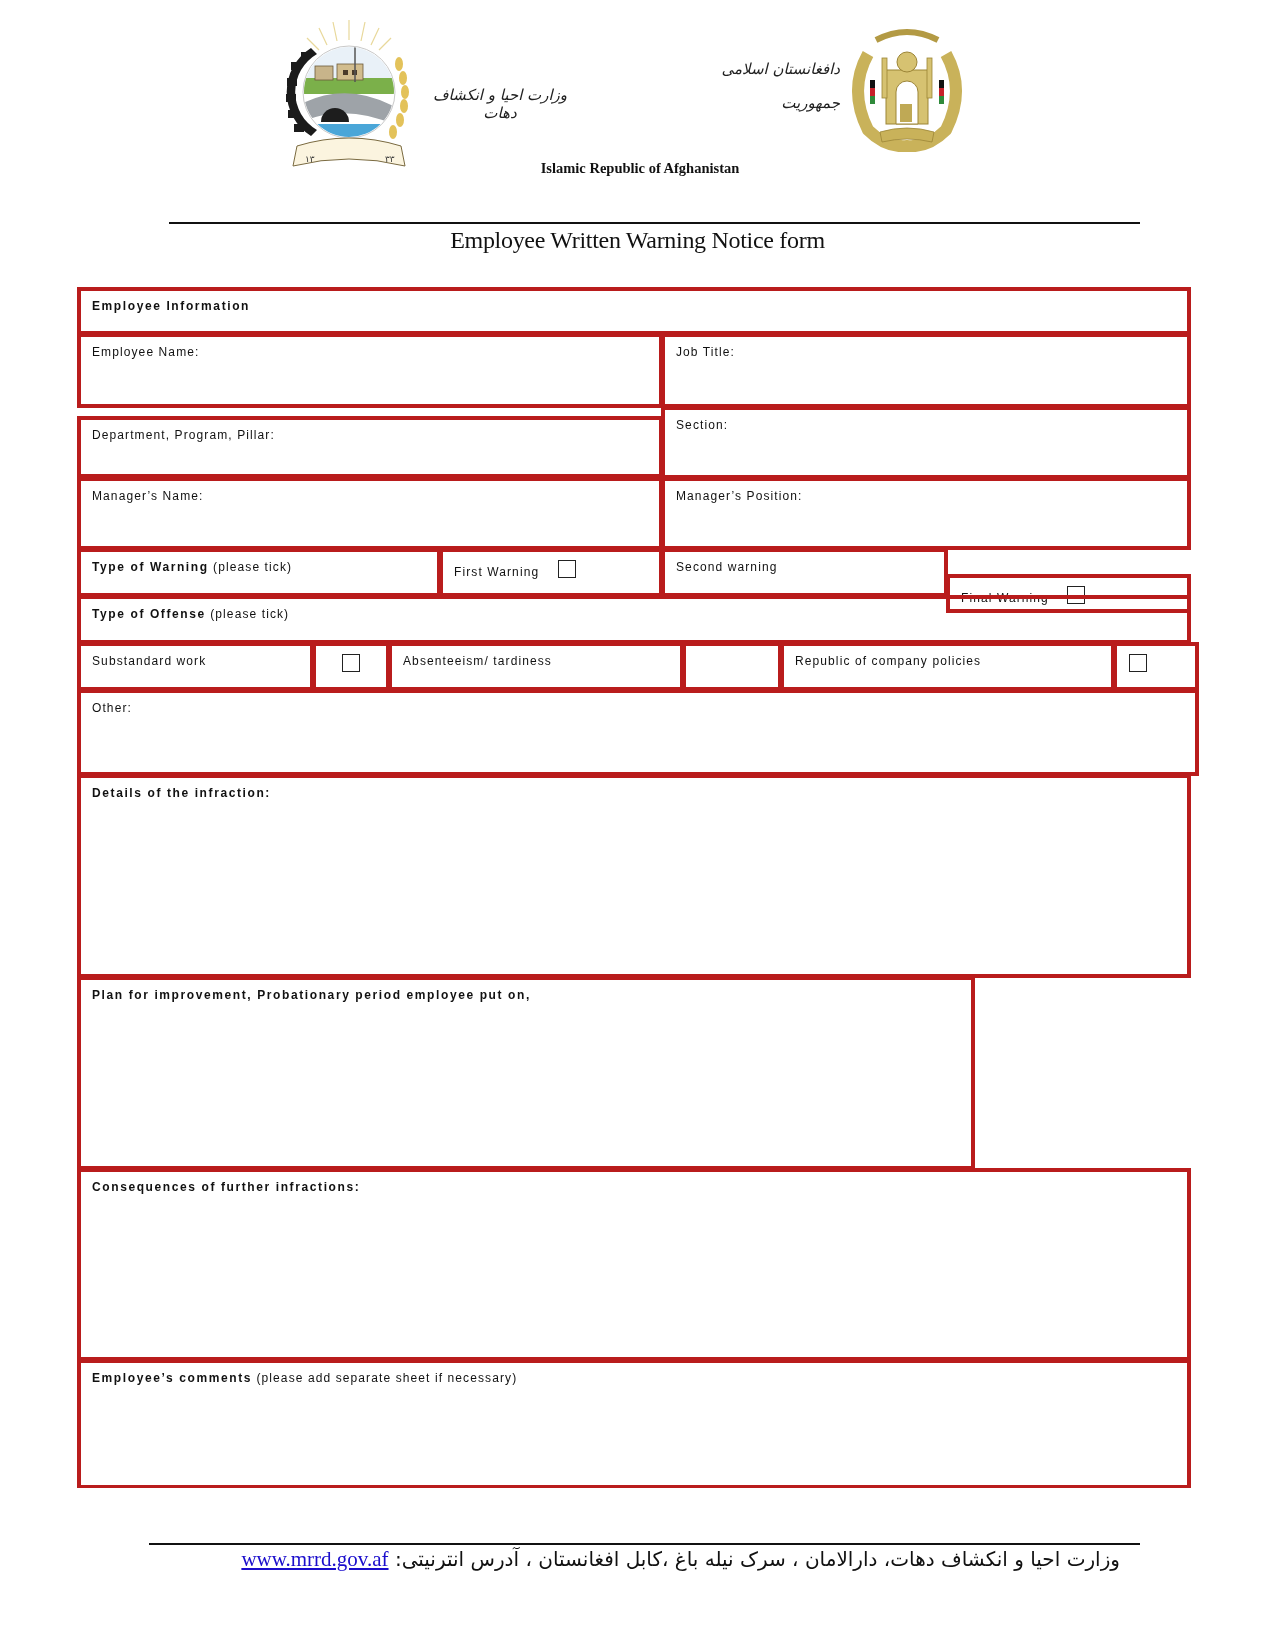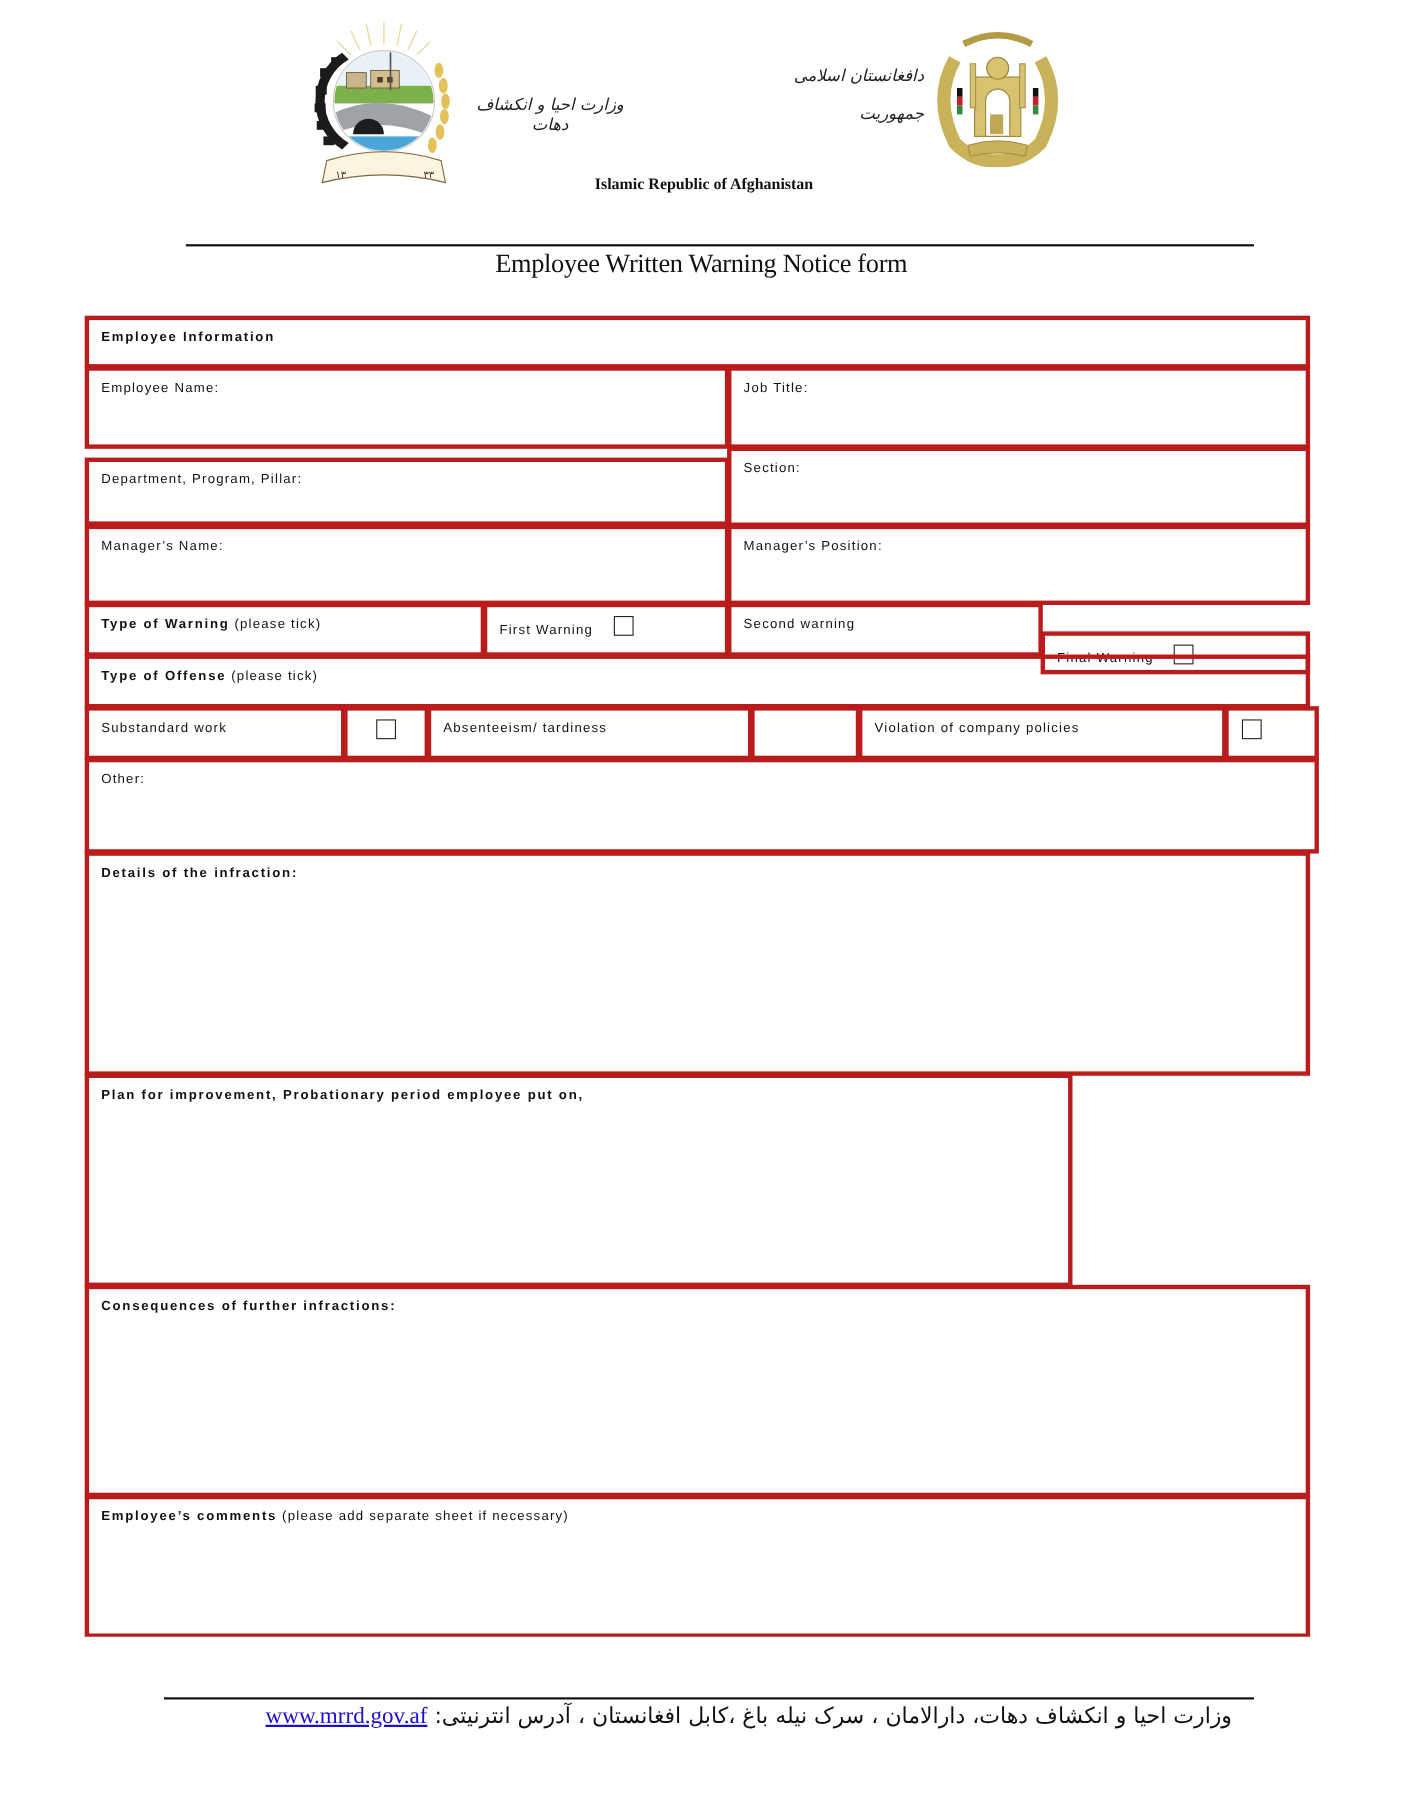--- a/index.html
+++ b/index.html
@@ -184,21 +184,21 @@
   <span>Substandard work</span>
 </div>
 <div class="cell cb-cell" style="left:312px; top:642px; width:78px; height:49px;">
   <span class="cb"></span>
 </div>
 <div class="cell" style="left:388px; top:642px; width:296px; height:49px;">
   <span>Absenteeism/ tardiness</span>
 </div>
 <div class="cell" style="left:682px; top:642px; width:100px; height:49px;"></div>
 <div class="cell" style="left:780px; top:642px; width:335px; height:49px;">
-  <span>Violation of company policies</span>
+  <span>Republic of company policies</span>
 </div>
 <div class="cell" style="left:1113px; top:642px; width:86px; height:49px; padding-left:12px;">
   <span class="cb"></span>
 </div>
 
 <div class="cell" style="left:77px; top:689px; width:1122px; height:87px;">
   <span>Other:</span>
   <span></span>
 </div>
 

